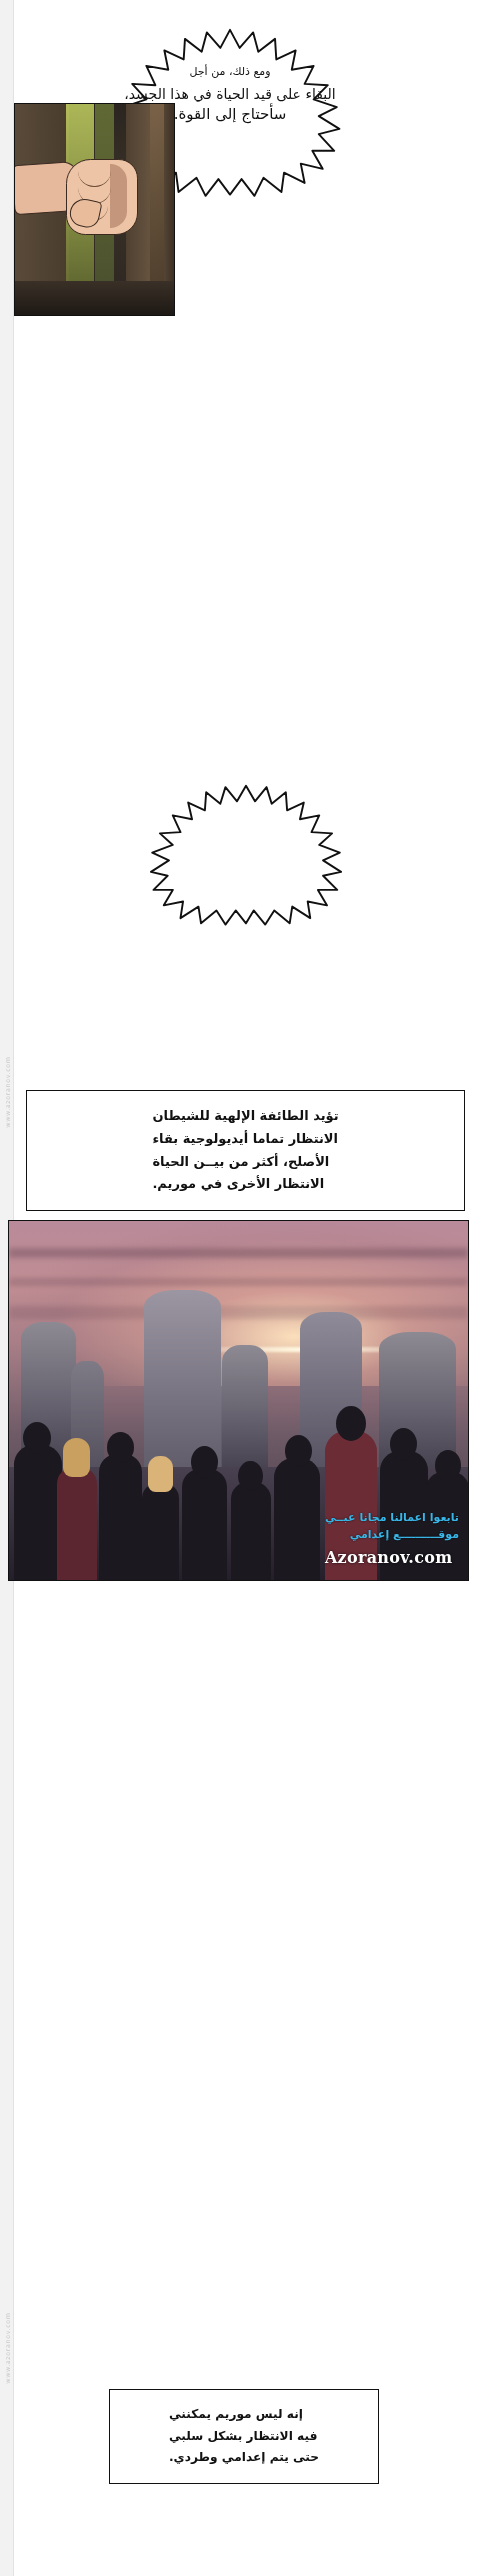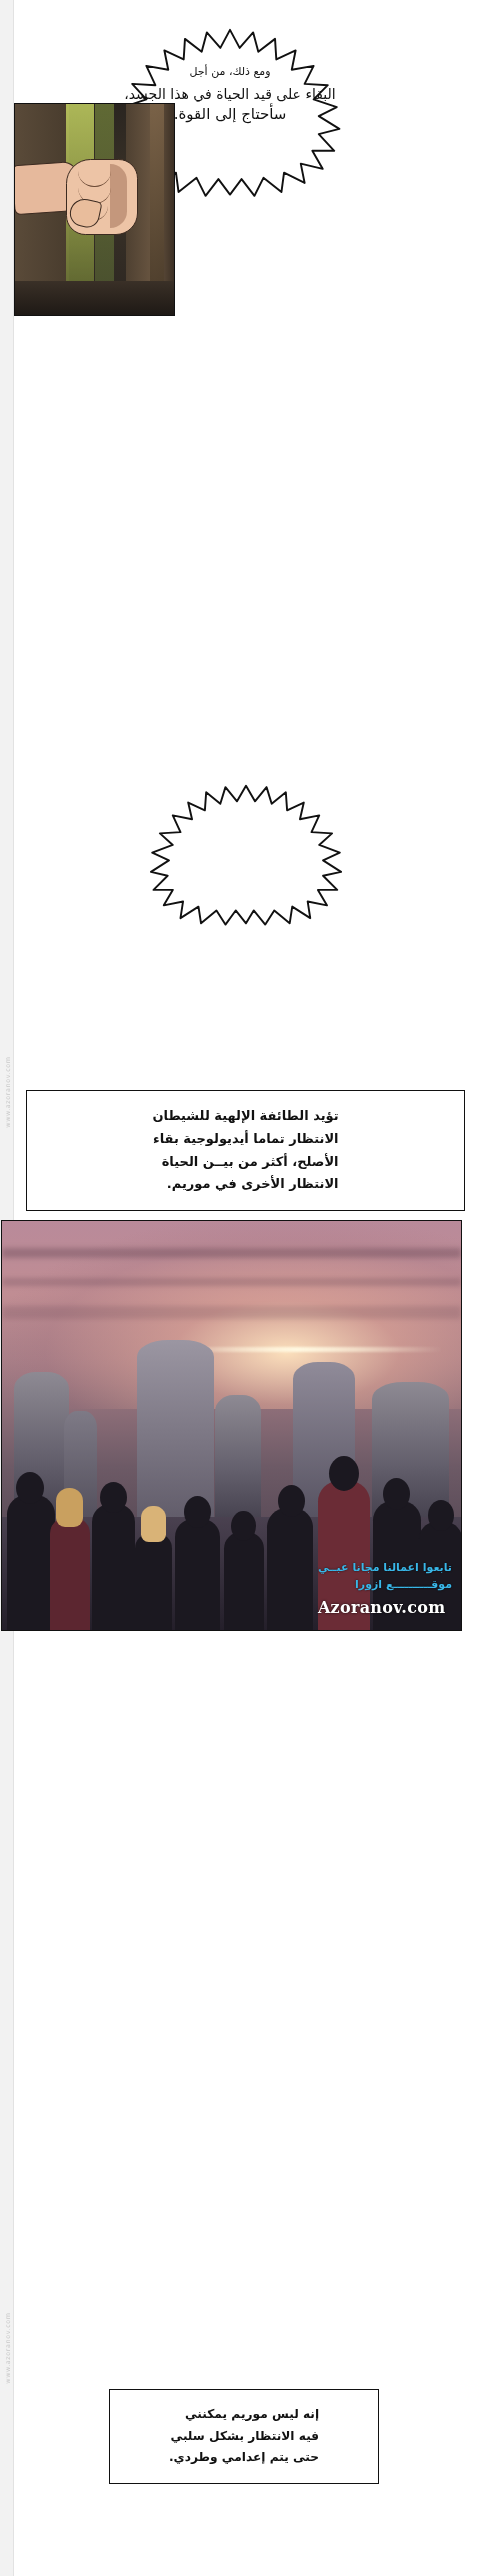--- a/index.html
+++ b/index.html
@@ -161,30 +161,30 @@
     position: absolute;
     border: 1.3px solid #111;
     background: #fff;
     display: flex;
     align-items: center;
     justify-content: center;
   }
   .textbox p {
     margin: 0;
     direction: rtl;
-    text-align: right;
+    text-align: left;
     color: #111;
     line-height: 1.75;
     padding: 0 10.3px;
   }
 
   
   #panel-crowd {
-    left: 1px; top: 1220px;
-    width: 461px; height: 411px;
+    left: 8px; top: 1220px;
+    width: 461px; height: 361px;
     background: linear-gradient(180deg,#b98a9a 0%, #c08d93 18%, #a97f88 34%, #6d5a66 60%, #3b3340 100%);
   }
   #panel-crowd .sky-glow {
     position: absolute; left: 0; top: 0; width: 100%; height: 46%;
     background: radial-gradient(ellipse at 62% 70%, rgba(255,228,190,.95) 0%, rgba(226,168,150,.55) 28%, rgba(160,110,120,.15) 60%, rgba(0,0,0,0) 75%);
   }
   #panel-crowd .cloudband {
     position: absolute; left: 0; width: 100%;
     background: rgba(90,60,75,.35);
     filter: blur(2.6px);
@@ -351,21 +351,21 @@
     <div class="head" style="left:327px; bottom:139px; width:30px; height:35px;"></div>
 
     <div class="figure" style="left:371px; width:48px; height:129px; border-radius:19.3px 19.3px 0 0;"></div>
     <div class="head" style="left:381px; bottom:120px; width:27px; height:32px;"></div>
 
     <div class="figure" style="left:417px; width:43px; height:108px; border-radius:16.7px 16.7px 0 0;"></div>
     <div class="head" style="left:426px; bottom:99px; width:26px; height:31px;"></div>
 
     <div class="credit" style="right:9px; bottom:10.3px;">
       <span class="l1">تابعوا اعمالنا مجانا عبــي</span><br>
-      <span class="l2">موقــــــــــع ازورا</span>
+      <span class="l2">موقــــــــــع إعدامي</span>
       <span class="site">Azoranov.com</span>
     </div>
   </div>
 
   <div class="textbox" style="left:109px; top:2389px; width:270px; height:95px;">
     <p style="font-size:12.2px; font-weight:bold;">
       <span>إنه ليس موريم يمكنني</span><br>
       <span>فيه الانتظار بشكل سلبي</span><br>
       <span>حتى يتم إعدامي وطردي.</span>
     </p>

